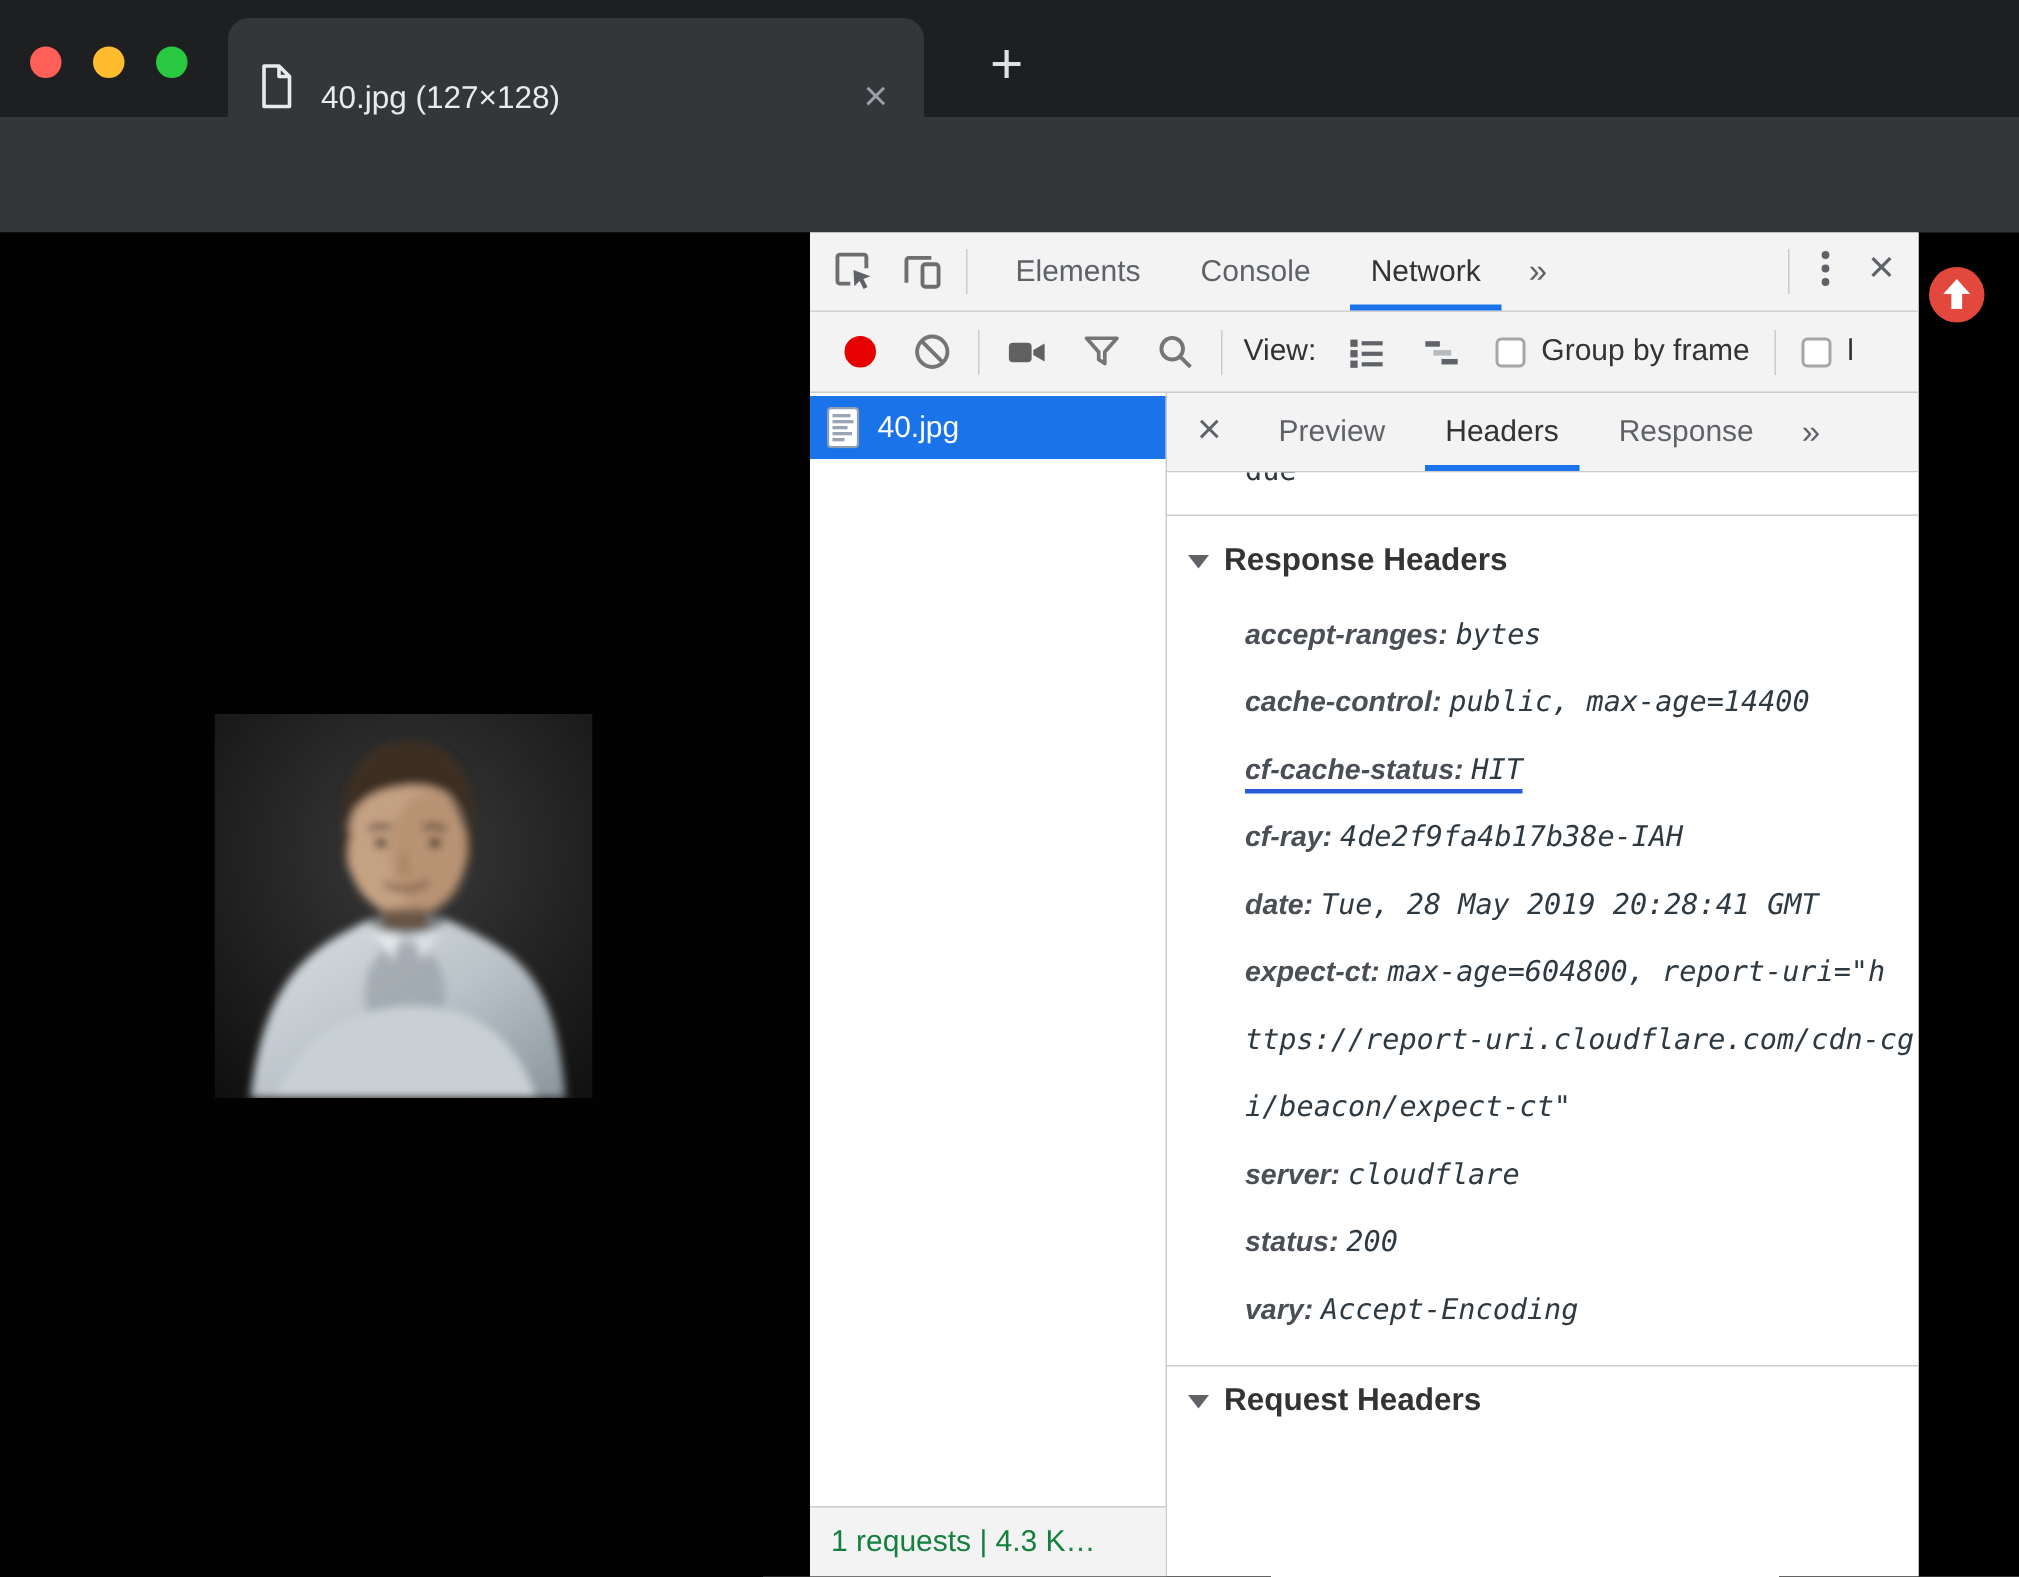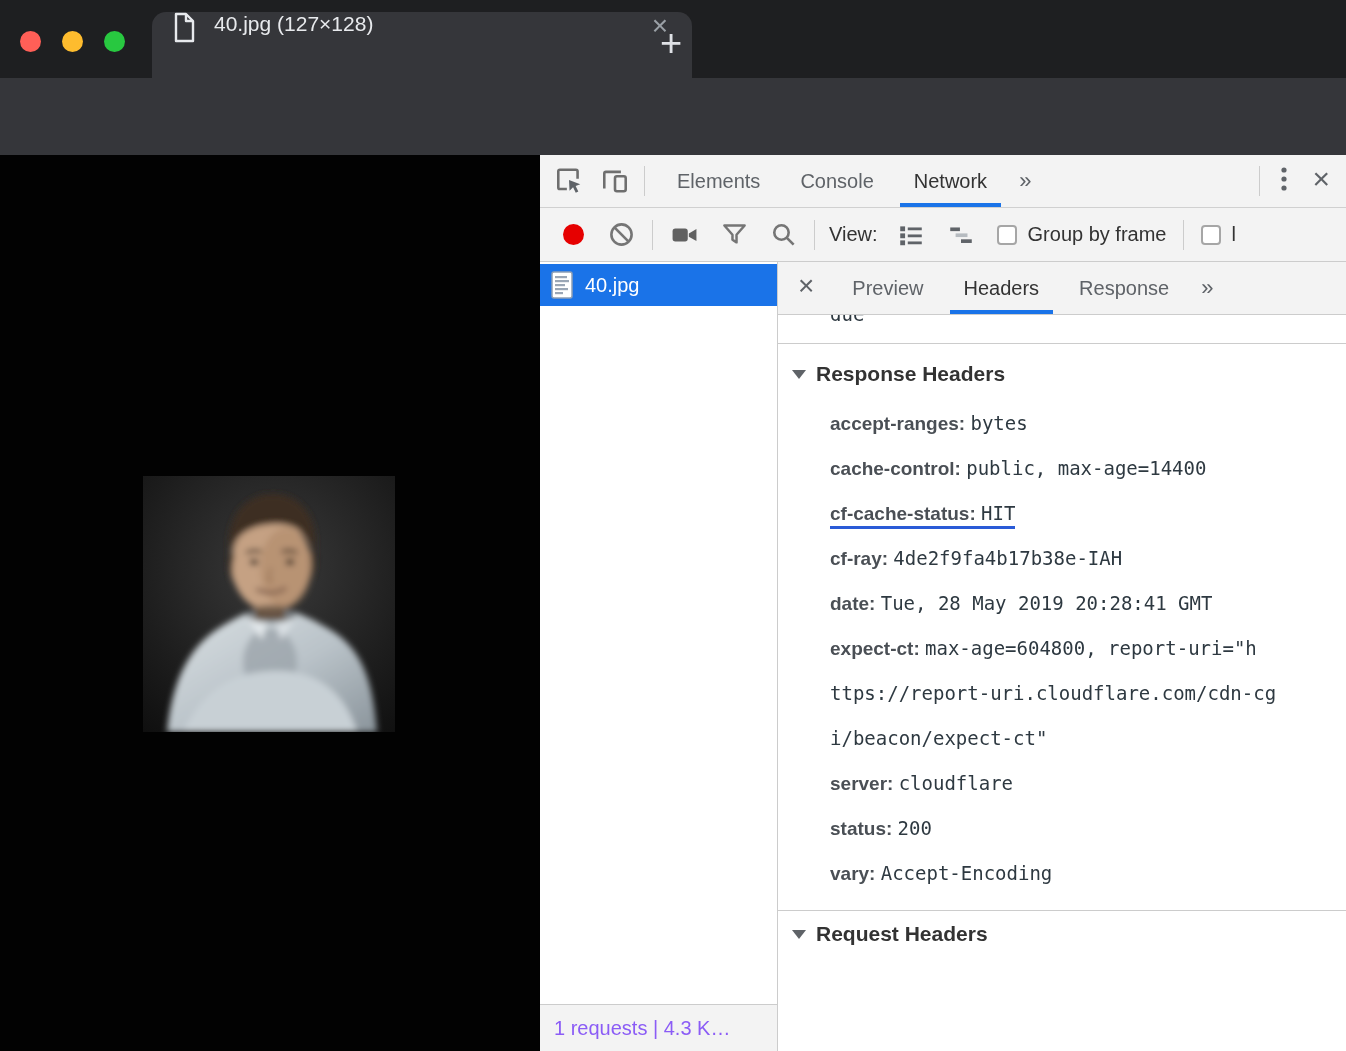--- a/index.html
+++ b/index.html
@@ -4,43 +4,43 @@
 <style>
   * { margin:0; padding:0; box-sizing:border-box; }
   body { background:#888; }
   .screen{ position:relative; width:1346px; height:1051px; overflow:hidden;
            background:#000; font-family:"Liberation Sans",sans-serif; }
 
   
   .tabstrip{ position:absolute; left:0; top:0; width:100%; height:78px; background:#1e1f21; }
   .traffic{ position:absolute; left:20px; top:31px; display:flex; gap:21px; }
   .light{ width:21px; height:21px; border-radius:50%; }
-  .tab{ position:absolute; left:152px; top:12px; width:540px; height:66px; background:#35363a;
-        border-radius:14px 14px 0 0; display:flex; align-items:flex-start; padding:0 20px; color:#e8eaed; }
+  .tab{ position:absolute; left:152px; top:12px; width:464px; height:66px; background:#35363a;
+        border-radius:14px 14px 0 0; display:flex; align-items:flex-end; padding:0 20px; color:#e8eaed; }
   .tab-title{ font-size:21px; margin-left:17px; flex:1; white-space:nowrap; overflow:hidden; }
   .tab-close{ color:#9aa0a6; font-size:28px; line-height:1; padding:0 4px; }
   .newtab{ position:absolute; left:660px; top:22px; color:#dfe1e5; font-size:38px; font-weight:300; }
   .toolbar{ position:absolute; left:0; top:78px; width:100%; height:77px; background:#35363a; }
   .navbtn{ position:absolute; top:103px; }
   .omnibox{ position:absolute; left:215px; top:92px; width:980px; height:52px; border-radius:26px;
             background:#202124; display:flex; align-items:center; padding-left:20px; }
   .url{ display:flex; align-items:center; font-size:23px; margin-left:16px; white-space:nowrap; }
   .proto{ color:#dde1e4; }
   .redact{ display:inline-block; width:158px; height:28px; background:#6d7074; border-radius:8px;
            filter:blur(7px); margin:0 4px; }
   .upath{ color:#9aa0a6; }
   .avatar{ position:absolute; left:1221px; top:97px; }
   .ext{ position:absolute; left:1285px; top:99px; }
 
   
   .viewport{ position:absolute; left:0; top:155px; width:540px; height:896px; background:#020202; }
   .photo{ position:absolute; left:143px; top:321px; width:252px; height:256px; }
 
   
-  .devtools{ position:absolute; left:540px; top:155px; width:806px; height:896px; background:#fff;
+  .devtools{ position:absolute; left:540px; top:155px; width:739px; height:896px; background:#fff;
              display:flex; flex-direction:column; color:#333; }
   .dt-tabbar{ height:53px; min-height:53px; background:#f3f3f3; border-bottom:1px solid #d0d0d0;
               display:flex; align-items:center; }
   .dt-iconbtn{ width:46px; display:flex; justify-content:center; align-items:center; }
   .vdiv{ width:1px; height:30px; background:#ccc; margin:0 6px; }
   .dt-tab{ padding:0 20px; font-size:20px; color:#5f6368; height:100%; display:flex; align-items:center; position:relative; }
   .dt-tab.active{ color:#333; }
   .dt-tab.active::after{ content:""; position:absolute; left:6px; right:6px; bottom:0; height:4px; background:#1a73e8; }
   .more{ font-size:22px; color:#5f6368; padding:0 12px; }
   .kebab{ padding:0 14px; }
@@ -53,35 +53,35 @@
   .cb{ width:20px; height:20px; border:2px solid #a6a6a6; border-radius:4px; background:#fff; margin:0 11px; flex:none; }
   .cb-label{ font-size:20px; color:#333; white-space:nowrap; }
   .dt-body{ flex:1; display:flex; min-height:0; }
   .name-col{ width:238px; min-width:238px; border-right:1px solid #ccc; display:flex; flex-direction:column; background:#fff; }
   .name-head{ height:53px; min-height:53px; border-bottom:1px solid #ccc; display:flex; align-items:center;
               padding-left:12px; font-size:20px; color:#333; }
   .req-row{ height:42px; min-height:42px; background:#1a73e8; display:flex; align-items:center; color:#fff;
             font-size:20px; margin-top:2px; padding-left:11px; gap:12px; }
   .name-spacer{ flex:1; }
   .summary{ height:47px; min-height:47px; border-top:1px solid #ccc; background:#f3f3f3; display:flex;
-            align-items:center; padding-left:14px; font-size:20px; color:#8b5cf6; }
+            align-items:center; padding-left:14px; font-size:20px; color:#15803d; }
   .detail-col{ flex:1; display:flex; flex-direction:column; min-width:0; }
   .detail-tabs{ height:53px; min-height:53px; background:#f3f3f3; border-bottom:1px solid #ccc;
                 display:flex; align-items:center; }
   .dclose{ font-size:28px; color:#5f6368; padding:0 18px 4px 20px; line-height:1; }
   .detail-content{ flex:1; position:relative; overflow:hidden; background:#fff; }
   .clip-top{ position:absolute; top:-12px; left:52px; font-family:"DejaVu Sans Mono",monospace;
              font-size:19px; color:#2e3941; }
   .divider{ position:absolute; top:28px; left:0; right:0; border-top:1px solid #ccc; }
   .content-flow{ padding-top:44px; }
   .sec-title{ display:flex; align-items:center; padding-left:14px; height:30px; font-size:21px;
               font-weight:bold; color:#333; }
   .tri{ width:0; height:0; border-left:7px solid transparent; border-right:7px solid transparent;
         border-top:9px solid #5f6368; margin-right:10px; }
-  .hlist{ padding:12px 0 0 52px; max-width:480px; font-size:19px; }
+  .hlist{ padding:12px 0 0 52px; max-width:480px; font-size:19px;font-style:italic; }
   .hrow{ line-height:44px; white-space:nowrap; }
   .hname{ font-weight:bold; color:#4a4f55; }
   .hval{ font-family:"DejaVu Sans Mono",monospace; color:#2e3941; }
   .match{ border-bottom:3px solid #2a5bd7; padding-bottom:2px; }
   .divider2{ border-top:1px solid #ccc; margin-top:14px; }
   .req-sec{ margin-top:8px; }
   .hlist.tail{ padding-top:4px; }
 </style>
 </head>
 <body>

